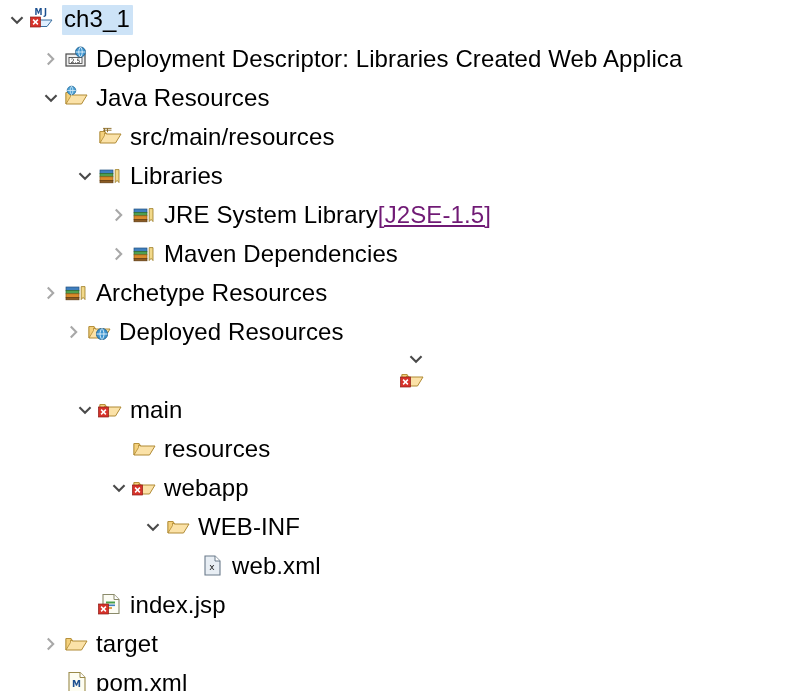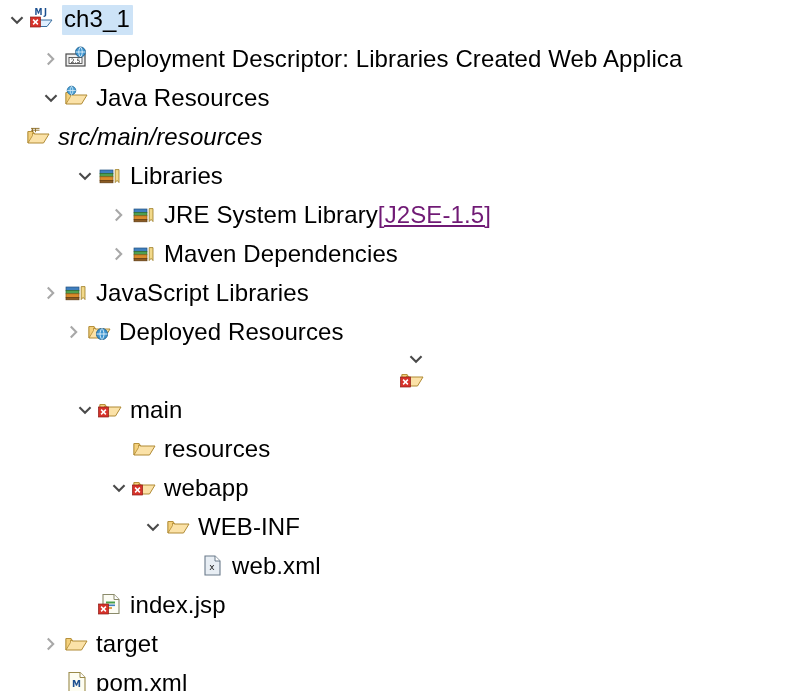--- a/index.html
+++ b/index.html
@@ -121,21 +121,21 @@
       <span class="icon">
         <svg width="26" height="26" viewBox="0 0 26 26">
           <path d="M2 7.5 L2 19 L17.5 19 L23 10 L8.5 10 L7 7.5 Z" fill="#fbe2a8" stroke="#b08a34" stroke-width="1"></path>
           <path d="M2 7.5 L2 19 L6.5 11.5 L6.5 9 L8.5 10 L7 7.5 Z" fill="#f4d07c" stroke="#b08a34" stroke-width="0.8"></path>
           <circle cx="7.5" cy="5.5" r="4.3" fill="#4a9fd4" stroke="#2a6f9c" stroke-width="0.8"></circle>
           <path d="M3.3 5.5 L11.7 5.5 M7.5 1.3 C5.6 3.4 5.6 7.6 7.5 9.7 C9.4 7.6 9.4 3.4 7.5 1.3" fill="none" stroke="#d8eef9" stroke-width="0.8"></path>
         </svg>
       </span>
       <span class="label"><span class="nametext">Java Resources</span></span>
     </div>
-    <div class="row" style=" font-style: italic;">
+    <div class="row" style="padding-left: 72px;">
       <span class="twisty empty"></span>
       <span class="icon">
         <svg width="26" height="26" viewBox="0 0 26 26">
           <path d="M2 7.5 L2 19 L17.5 19 L23 10 L8.5 10 L7 7.5 Z" fill="#fbe2a8" stroke="#b08a34" stroke-width="1"></path>
           <path d="M2 7.5 L2 19 L6.5 11.5 L6.5 9 L8.5 10 L7 7.5 Z" fill="#f4d07c" stroke="#b08a34" stroke-width="0.8"></path>
           <g stroke="#8a6a22" stroke-width="0.9">
             <path d="M5 6.2 L13.5 6.2"></path>
             <path d="M6.5 4.3 L6.5 8.2"></path>
             <path d="M9.5 4.3 L9.5 8.2"></path>
             <path d="M5 4.4 L13.5 4.4"></path>
@@ -203,21 +203,21 @@
       </span>
       <span class="icon">
         <svg width="26" height="26" viewBox="0 0 26 26">
           <rect x="2" y="7" width="13" height="3.4" fill="#3f7fbf" stroke="#23527f" stroke-width="0.7"></rect>
           <rect x="2" y="10.4" width="13" height="3.4" fill="#4f9f4f" stroke="#2c6a2c" stroke-width="0.7"></rect>
           <rect x="2" y="13.8" width="13" height="3.6" fill="#d98a2b" stroke="#945a12" stroke-width="0.7"></rect>
           <rect x="2" y="17.4" width="13" height="2.4" fill="#8a5a22" stroke="#5d3a10" stroke-width="0.7"></rect>
           <path d="M17.2 6.6 L21 6.6 L21 19.6 L19.1 17.4 L17.2 19.6 Z" fill="#f2d98a" stroke="#9a7a22" stroke-width="0.8"></path>
         </svg>
       </span>
-      <span class="label"><span class="nametext">JavaScript Libraries</span></span>
+      <span class="label"><span class="nametext">Archetype Resources</span></span>
     </div>
     <div class="row" style="padding-left: 61px;">
       <span class="twisty collapsed">
         <svg width="16" height="16" viewBox="0 0 16 16">
           <path d="M5.5 3.2 L10.2 8 L5.5 12.8" fill="none" stroke="#a8a8a8" stroke-width="2.1" stroke-linecap="square" stroke-linejoin="miter"></path>
         </svg>
       </span>
       <span class="icon">
         <svg width="26" height="26" viewBox="0 0 26 26">
           <path d="M2 7.5 L2 19 L17.5 19 L23 10 L8.5 10 L7 7.5 Z" fill="#fbe2a8" stroke="#b08a34" stroke-width="1"></path>

